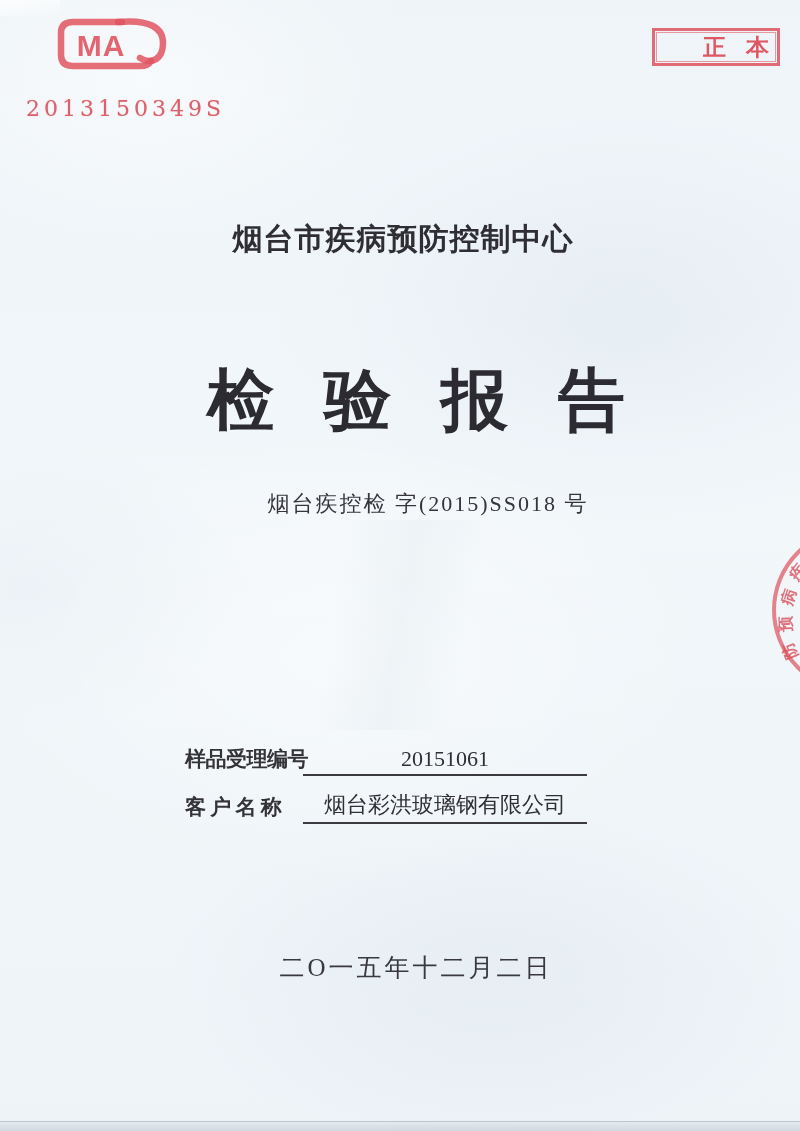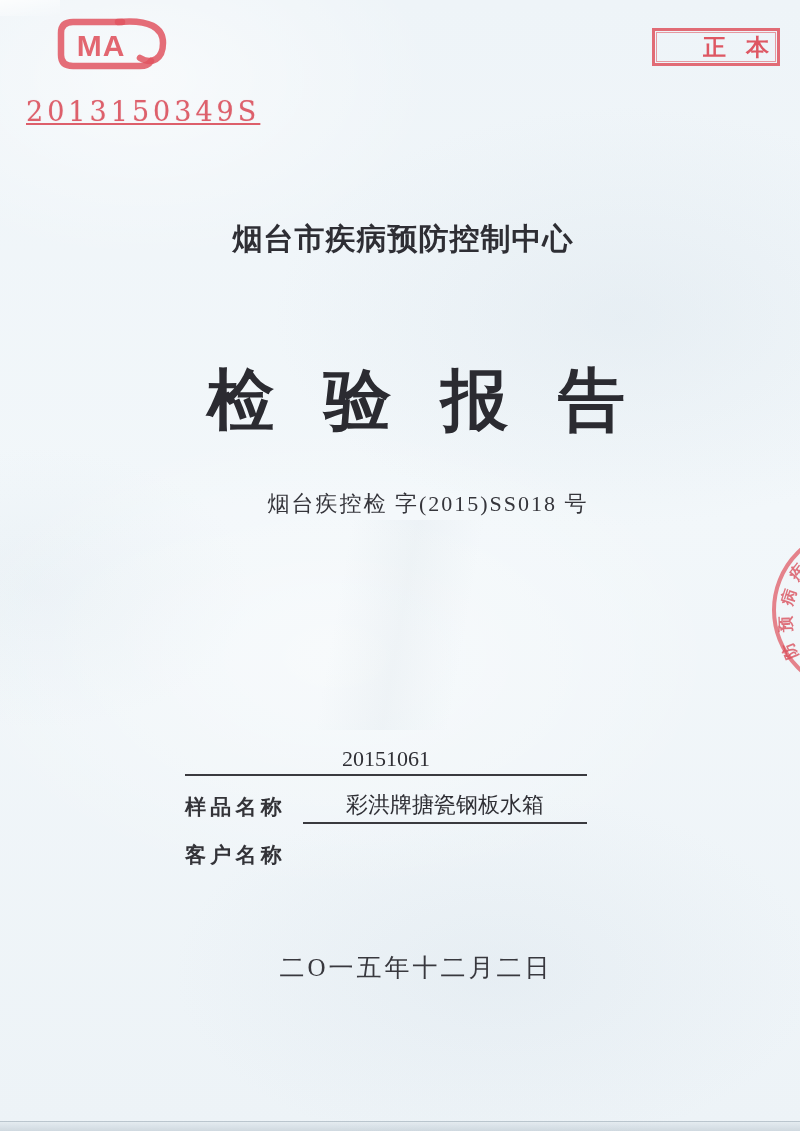--- a/index.html
+++ b/index.html
@@ -15,25 +15,24 @@
       radial-gradient(ellipse 460px 260px at 62% 86%, rgba(203,216,227,.22), rgba(203,216,227,0) 70%),
       radial-gradient(ellipse 300px 200px at 5% 52%, rgba(214,226,234,.25), rgba(214,226,234,0) 70%),
       linear-gradient(180deg, #eef4f8 0%, #f2f7fa 45%, #edf3f7 100%);
   }
   .abs { position: absolute; }
 
   
   .cma-stamp { left: 56px; top: 16px; width: 112px; height: 60px; }
   .serial-no {
     left: 26px; top: 96px;
-    font-size: 27px; letter-spacing: 4px;
+    font-size: 22px; letter-spacing: 4px;
     color: rgba(219, 82, 95, .88);
     font-family: "DejaVu Serif", serif;
     text-shadow: 0 0 1px rgba(219,82,95,.35);
-    text-decoration: underline;
   }
   .zhengben-stamp {
     left: 652px; top: 28px; width: 82px; height: 32px;
     border: 3px solid rgba(222, 77, 88, .82);
     display: flex; align-items: center; justify-content: center; padding-left: 40px;
   }
   .zhengben-inner {
     position: absolute; inset: 1px;
     border: 1px solid rgba(222, 77, 88, .55);
   }
@@ -163,26 +162,24 @@
 </div>
 
 <div class="abs org-title">烟台市疾病预防控制中心</div>
 
 <div class="abs report-title">检验报告</div>
 
 <div class="abs report-no">烟台疾控检 字(2015)SS018 号</div>
 
 <div class="abs fields">
   <div class="field-row">
+    <span class="field-label">样品受理编号</span>
     <span class="field-line">20151061</span>
   </div>
   <div class="field-row">
-    <span class="field-label">样 品 名 称</span>
-    <span class="field-line">彩洪牌搪瓷钢板水箱</span>
-  </div>
-  <div class="field-row">
     <span class="field-label">客 户 名 称</span>
+    <span class="field-line">烟台彩洪玻璃钢有限公司</span>
   </div>
 </div>
 
 <div class="abs date-line">二O一五年十二月二日</div>
 
 <div class="abs paper-edge-bottom"></div>
 
 </body></html>

